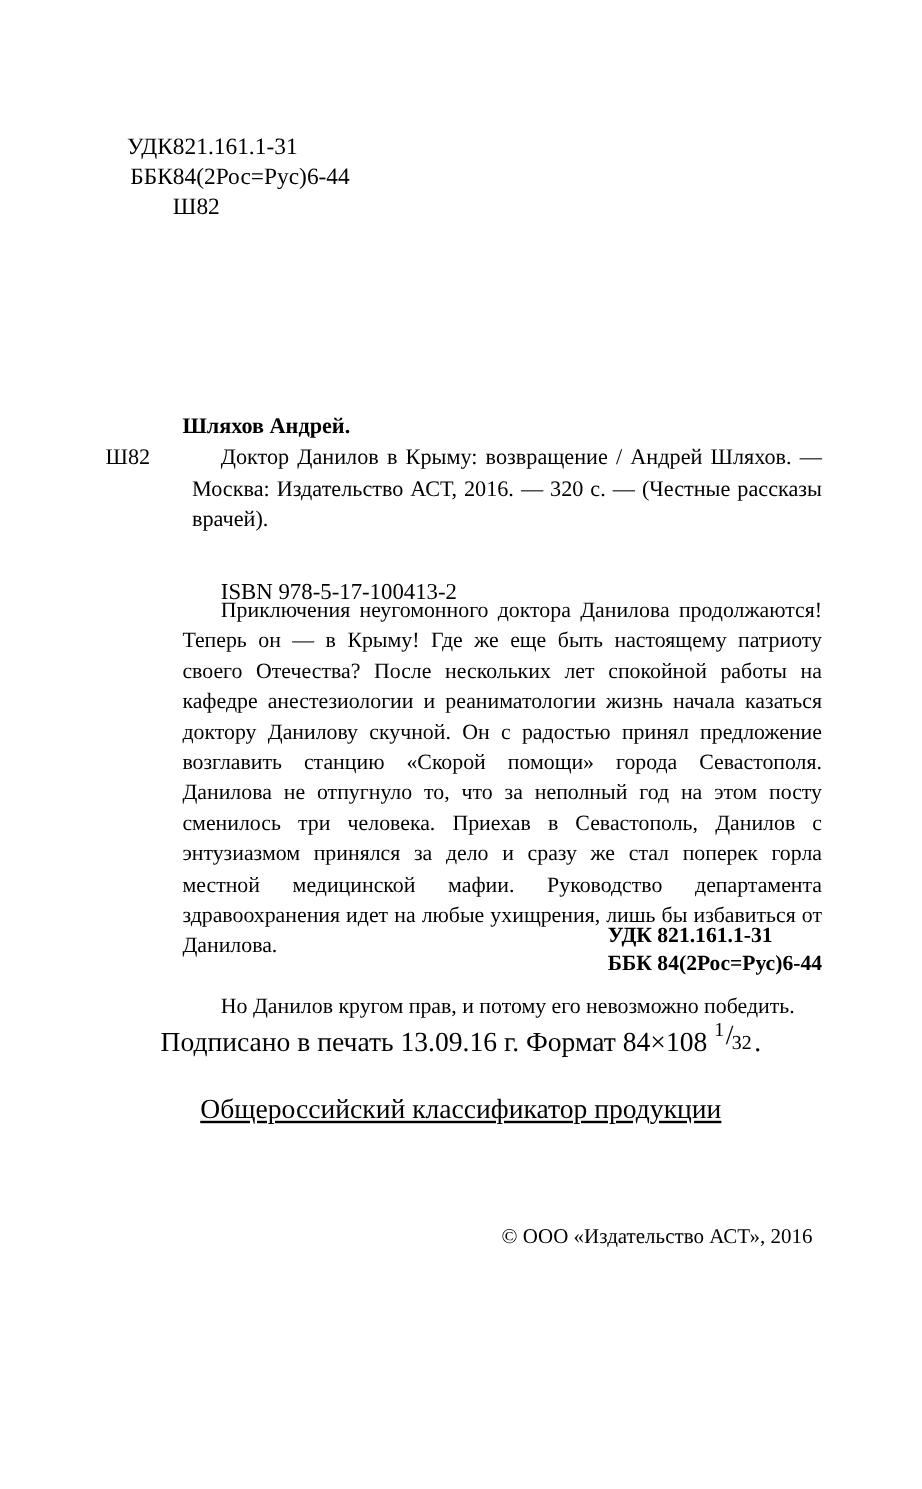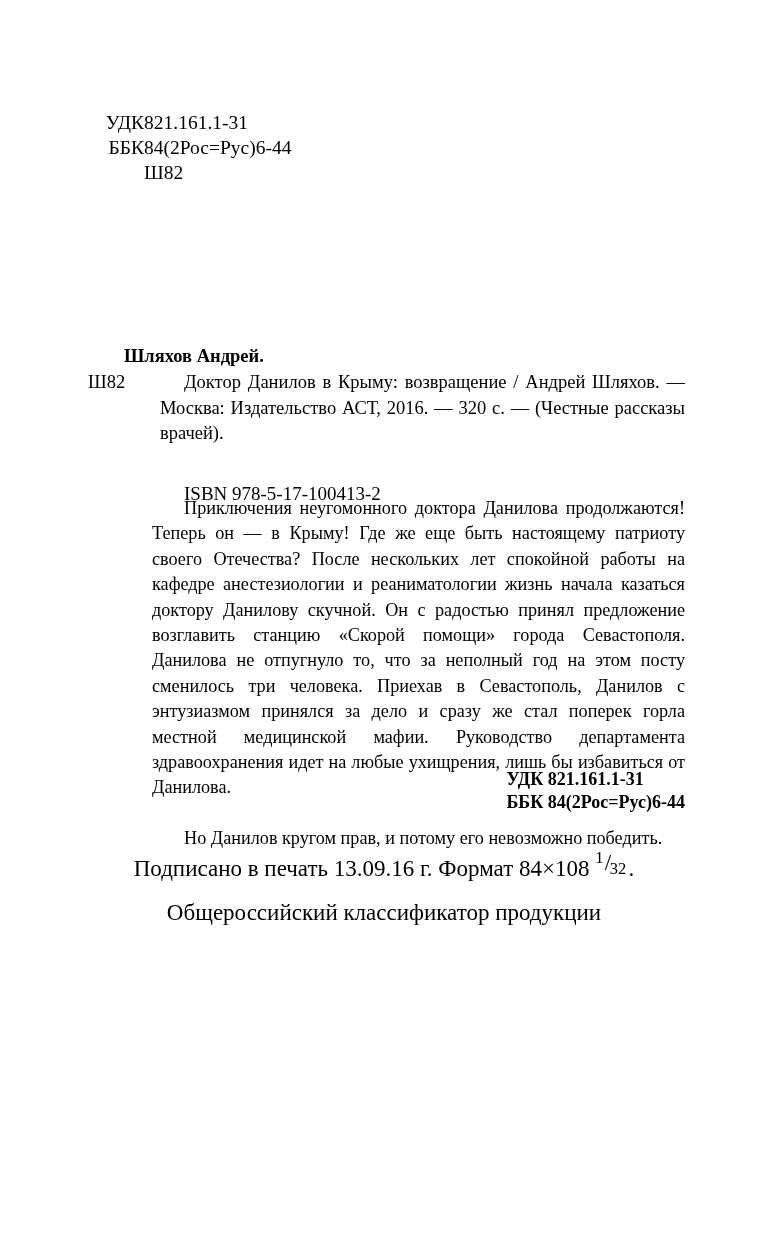--- a/index.html
+++ b/index.html
@@ -50,21 +50,21 @@
   .biblio {
     position: absolute;
     left: 88px;
     top: 344px;
     width: 597px;
   }
   .biblio-author {
     font-weight: bold;
     font-size: 18.5px;
     line-height: 24px;
-    margin-left: 36px;
+    margin-left: 64px;
   }
   .biblio-body {
     position: relative;
     font-size: 18.5px;
     line-height: 25.6px;
     text-align: justify;
     text-justify: inter-word;
     margin-top: 2px;
   }
   .biblio-code {
@@ -130,21 +130,22 @@
     right: 0;
     top: 853px;
     text-align: center;
     font-size: 23px;
     line-height: 24px;
   }
   .colophon .group {
     display: block;
   }
   .colophon .group.second {
-    margin-top: 20px;
+    margin-top: 32px;
+    text-decoration: underline;
   }
   .colophon .line {
     display: block;
     white-space: nowrap;
   }
   .frac {
     display: inline-block;
     position: relative;
     width: 1.45em;
     height: 1em;
@@ -225,14 +226,15 @@
 
   <div class="colophon">
     <div class="group">
       <span class="line"><span>Подписано в печать 13.09.16 г. Формат 84×108 </span><span class="frac"><span class="num">1</span><span class="slash">/</span><span class="den">32</span></span><span>.</span></span>
     </div>
     <div class="group second">
       <span class="line">Общероссийский классификатор продукции</span>
     </div>
   </div>
 
+  <div class="footer-copyright">© ООО «Издательство АСТ», 2016</div>
 
 </div>
 
 </body></html>

